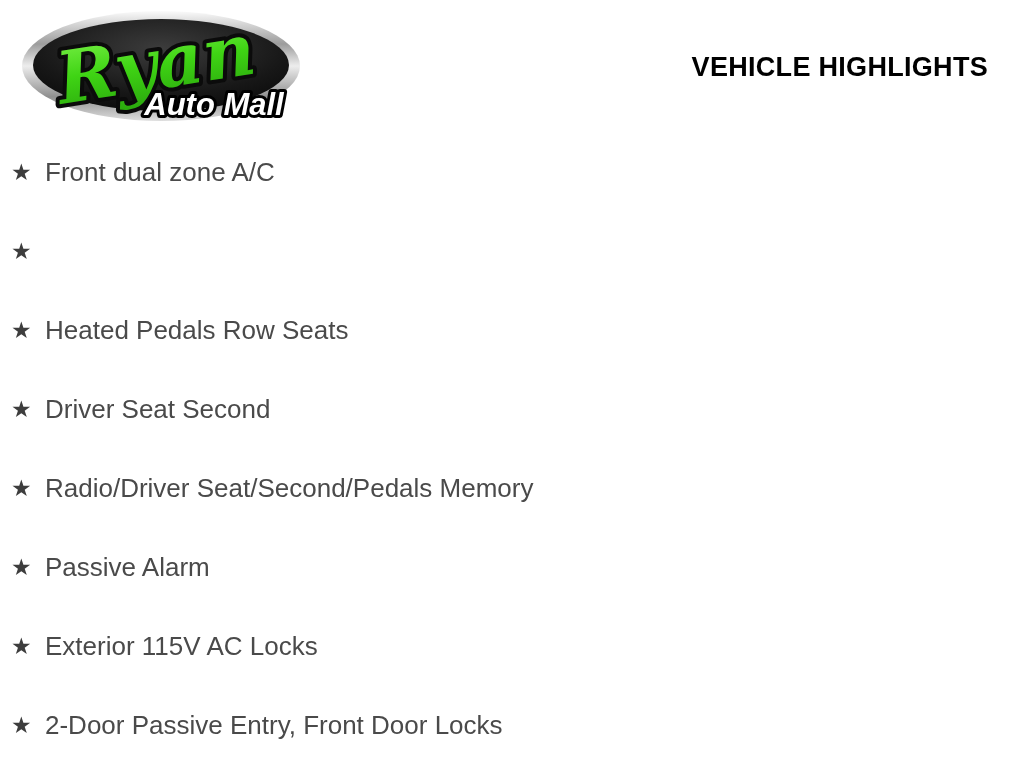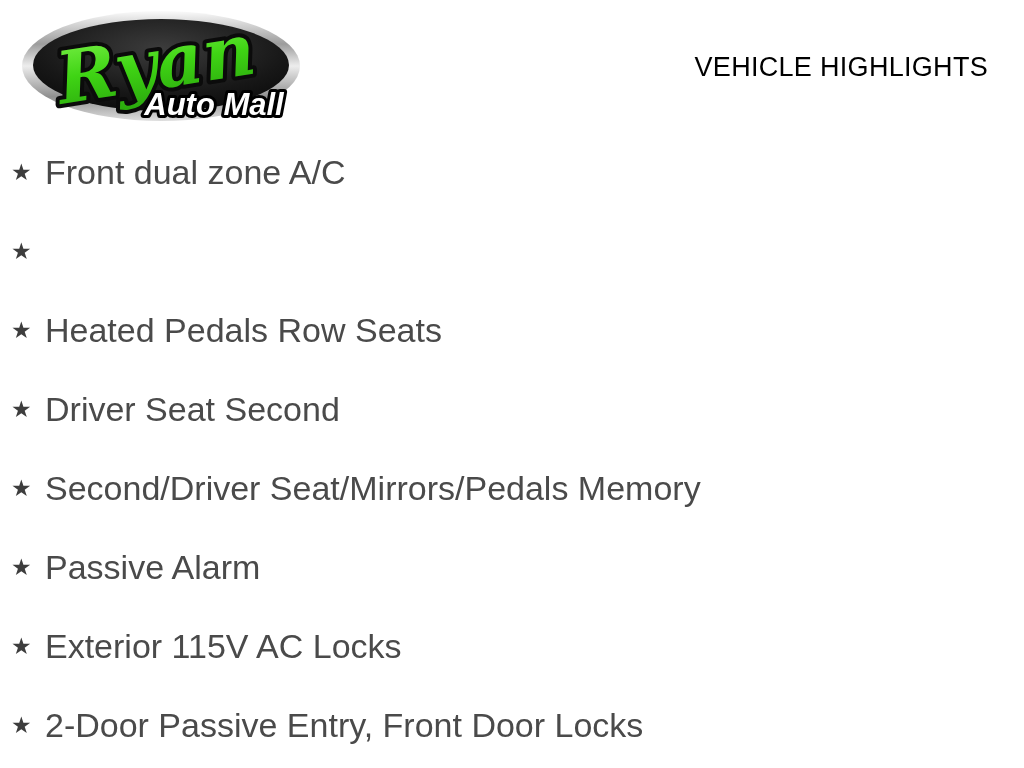--- a/index.html
+++ b/index.html
@@ -18,21 +18,21 @@
   
   .logo {
     position: absolute;
     left: 18px; top: 6px;
     width: 288px; height: 122px;
   }
   .page-title {
     position: absolute;
     top: 52px; right: 36px;
     font-size: 27px;
-    font-weight: normal;
+    font-weight: bold;
     color: #000000;
     letter-spacing: 0.3px;
     white-space: nowrap;
   }
 
   
   .hl-list {
     position: absolute;
     left: 11px; top: 133px;
     list-style: none;
@@ -46,21 +46,21 @@
   .star {
     flex: 0 0 auto;
     width: 23px;
     margin-right: 11px;
     font-size: 23px;
     line-height: 1;
     color: #3d3d3d;
     text-align: left;
   }
   .hl-text {
-    font-size: 34px;
+    font-size: 26px;
     color: #4a4a4a;
     white-space: nowrap;
   }
 </style>
 </head>
 <body>
 
 <div class="page">
 
   <div class="logo">
@@ -104,21 +104,21 @@
       <li class="hl-item">
       <span class="star">★</span>
       <span class="hl-text">Heated Pedals Row Seats</span>
     </li>
       <li class="hl-item">
       <span class="star">★</span>
       <span class="hl-text">Driver Seat Second</span>
     </li>
       <li class="hl-item">
       <span class="star">★</span>
-      <span class="hl-text">Second/Driver Seat/Mirrors/Pedals Memory</span>
+      <span class="hl-text">Radio/Driver Seat/Second/Pedals Memory</span>
     </li>
       <li class="hl-item">
       <span class="star">★</span>
       <span class="hl-text">Passive Alarm</span>
     </li>
       <li class="hl-item">
       <span class="star">★</span>
       <span class="hl-text">Exterior 115V AC Locks</span>
     </li>
       <li class="hl-item">

